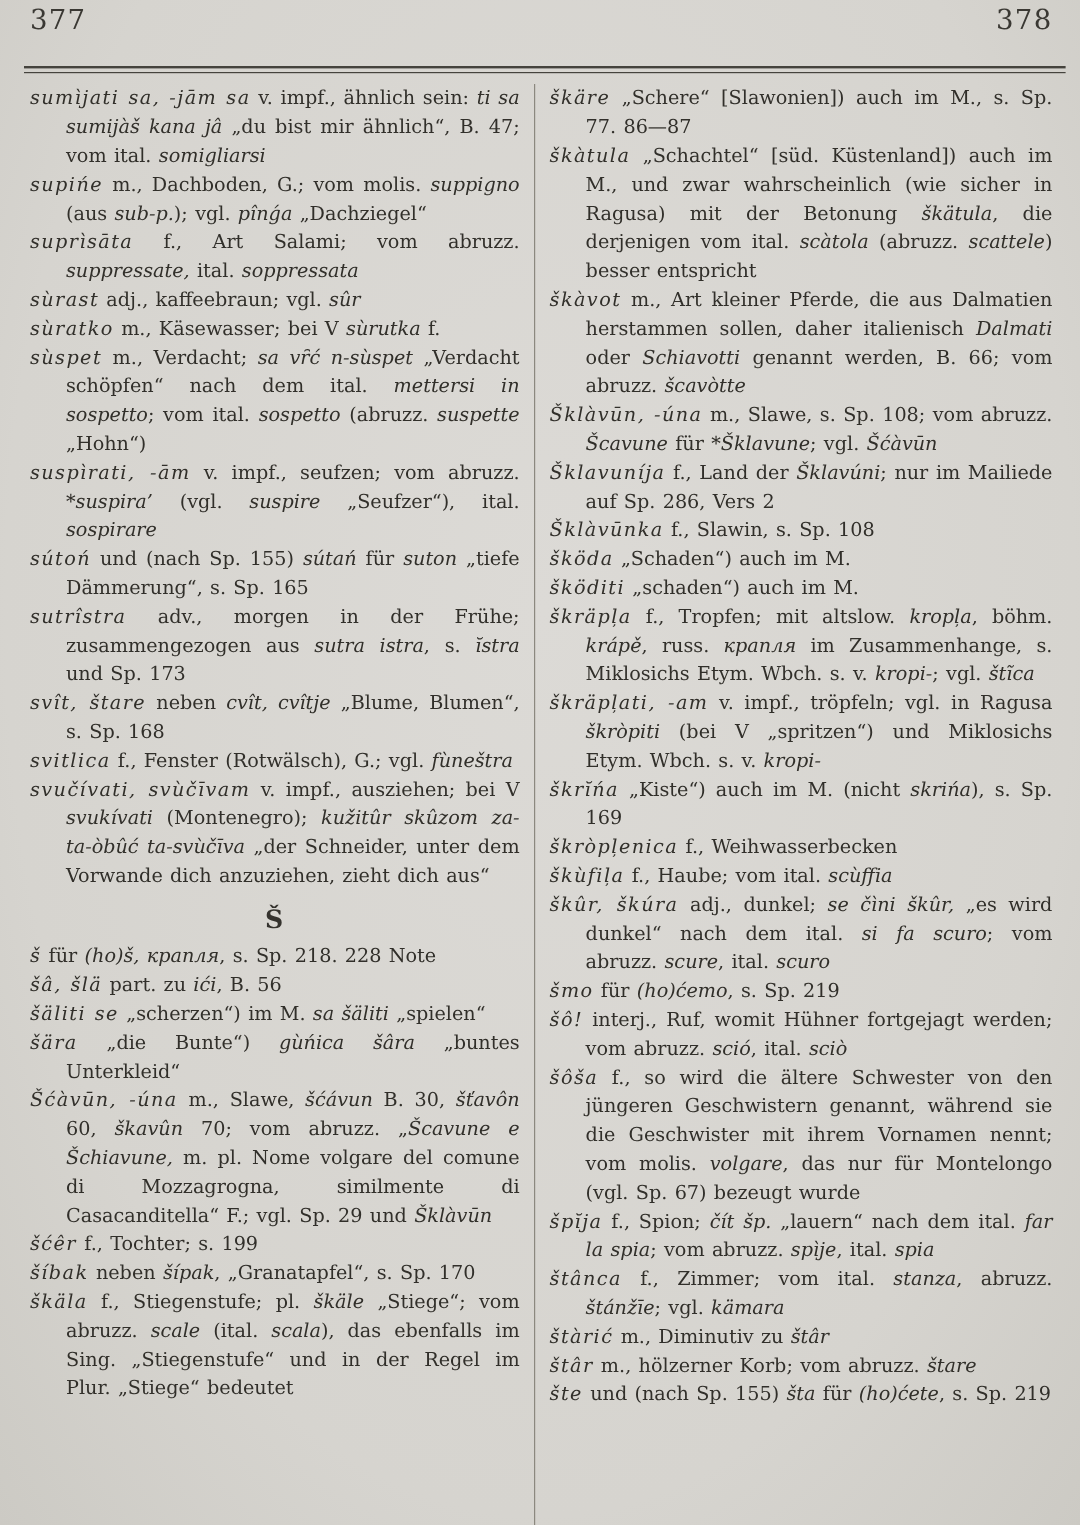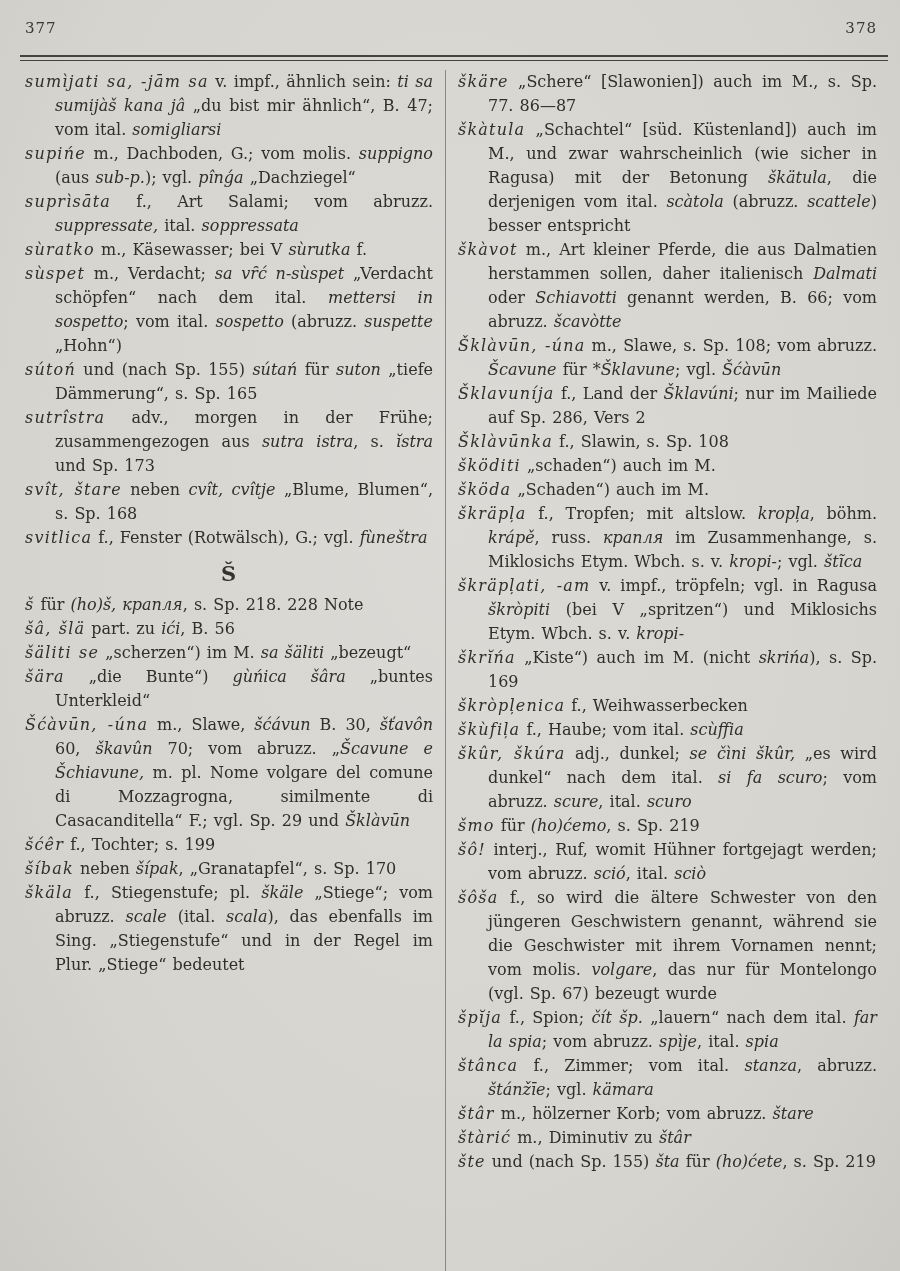--- a/index.html
+++ b/index.html
@@ -8,22 +8,22 @@
     width:900px; height:1271px;
     background:#d8d6d1;
     background-image:radial-gradient(ellipse at 50% 40%, #dcdad6 0%, #d6d4cf 70%, #cccac4 100%);
     font-family:"DejaVu Serif", serif;
     color:#312f2a;
     overflow:hidden;
     box-sizing:border-box;
   }
   .header { position:relative; height:54px; }
   .pagenum {
-    position:absolute; top:19px;
-    font-size:15px; letter-spacing:1px; color:#3a3833;
+    position:absolute; top:4px;
+    font-size:23px; letter-spacing:1px; color:#3a3833;
   }
   .pagenum.pn-left { left:25px; }
   .pagenum.pn-right { right:23px; }
   .header-rule {
     position:absolute; left:20px; right:12px; top:55px;
     height:3px;
     border-top:2px solid #45433d;
     border-bottom:1px solid #45433d;
   }
   .columns {
@@ -61,59 +61,62 @@
     <span class="pagenum pn-right">378</span>
     <div class="header-rule"></div>
   </div>
 
   <div class="columns">
     <div class="col col-left">
       <div>
           <p class="entry"><span class="seg-h">sumìjati sa, -jām sa</span><span class="seg-r"> v. impf., ähnlich sein: </span><span class="seg-i">ti sa sumijàš kana jâ</span><span class="seg-r"> „du bist mir ähnlich“, B. 47; vom ital. </span><span class="seg-i">somigliarsi</span></p>
           <p class="entry"><span class="seg-h">supińe</span><span class="seg-r"> m., Dachboden, G.; vom molis. </span><span class="seg-i">suppigno</span><span class="seg-r"> (aus </span><span class="seg-i">sub-p.</span><span class="seg-r">); vgl. </span><span class="seg-i">pînǵa</span><span class="seg-r"> „Dachziegel“</span></p>
           <p class="entry"><span class="seg-h">suprìsāta</span><span class="seg-r"> f., Art Salami; vom abruzz. </span><span class="seg-i">suppressate,</span><span class="seg-r"> ital. </span><span class="seg-i">soppressata</span></p>
+          <p class="entry"><span class="seg-h">sùrast</span><span class="seg-r"> adj., kaffeebraun; vgl. </span><span class="seg-i">sûr</span></p>
           <p class="entry"><span class="seg-h">sùratko</span><span class="seg-r"> m., Käsewasser; bei V </span><span class="seg-i">sùrutka</span><span class="seg-r"> f.</span></p>
           <p class="entry"><span class="seg-h">sùspet</span><span class="seg-r"> m., Verdacht; </span><span class="seg-i">sa vȓć n-sùspet</span><span class="seg-r"> „Verdacht schöpfen“ nach dem ital. </span><span class="seg-i">mettersi in sospetto</span><span class="seg-r">; vom ital. </span><span class="seg-i">sospetto</span><span class="seg-r"> (abruzz. </span><span class="seg-i">suspette</span><span class="seg-r"> „Hohn“)</span></p>
+          <p class="entry"><span class="seg-h">suspìrati, -ām</span><span class="seg-r"> v. impf., seufzen; vom abruzz. </span><span class="seg-i">*suspira’</span><span class="seg-r"> (vgl. </span><span class="seg-i">suspire</span><span class="seg-r"> „Seufzer“), ital. </span><span class="seg-i">sospirare</span></p>
           <p class="entry"><span class="seg-h">sútoń</span><span class="seg-r"> und (nach Sp. 155) </span><span class="seg-i">sútań</span><span class="seg-r"> für </span><span class="seg-i">suton</span><span class="seg-r"> „tiefe Dämmerung“, s. Sp. 165</span></p>
           <p class="entry"><span class="seg-h">sutrîstra</span><span class="seg-r"> adv., morgen in der Frühe; zusammengezogen aus </span><span class="seg-i">sutra istra</span><span class="seg-r">, s. </span><span class="seg-i">ĭstra</span><span class="seg-r"> und Sp. 173</span></p>
           <p class="entry"><span class="seg-h">svît, štare</span><span class="seg-r"> neben </span><span class="seg-i">cvît, cvîtje</span><span class="seg-r"> „Blume, Blumen“, s. Sp. 168</span></p>
           <p class="entry"><span class="seg-h">svitlica</span><span class="seg-r"> f., Fenster (Rotwälsch), G.; vgl. </span><span class="seg-i">fùneštra</span></p>
+          <p class="entry"><span class="seg-h">svučívati, svùčīvam</span><span class="seg-r"> v. impf., ausziehen; bei V </span><span class="seg-i">svukívati</span><span class="seg-r"> (Montenegro); </span><span class="seg-i">kužitûr skûzom za-ta-òbûć ta-svùčīva</span><span class="seg-r"> „der Schneider, unter dem Vorwande dich anzuziehen, zieht dich aus“</span></p>
         </div>
       <div class="section-heading">Š</div>
       <div>
           <p class="entry"><span class="seg-h">š</span><span class="seg-r"> für </span><span class="seg-i">(ho)š, крапля</span><span class="seg-r">, s. Sp. 218. 228 Note</span></p>
           <p class="entry"><span class="seg-h">šâ, šlä</span><span class="seg-r"> part. zu </span><span class="seg-i">ići</span><span class="seg-r">, B. 56</span></p>
-          <p class="entry"><span class="seg-h">šäliti se</span><span class="seg-r"> „scherzen“) im M. </span><span class="seg-i">sa šäliti</span><span class="seg-r"> „bezeugt“</span></p>
+          <p class="entry"><span class="seg-h">šäliti se</span><span class="seg-r"> „scherzen“) im M. </span><span class="seg-i">sa šäliti</span><span class="seg-r"> „spielen“</span></p>
           <p class="entry"><span class="seg-h">šära</span><span class="seg-r"> „die Bunte“) </span><span class="seg-i">gùńica šâra</span><span class="seg-r"> „buntes Unterkleid“</span></p>
           <p class="entry"><span class="seg-h">Šćàvūn, -úna</span><span class="seg-r"> m., Slawe, </span><span class="seg-i">šćávun</span><span class="seg-r"> B. 30, </span><span class="seg-i">šťavôn</span><span class="seg-r"> 60, </span><span class="seg-i">škavûn</span><span class="seg-r"> 70; vom abruzz. „</span><span class="seg-i">Šcavune e Šchiavune,</span><span class="seg-r"> m. pl. Nome volgare del comune di Mozzagrogna, similmente di Casacanditella“ F.; vgl. Sp. 29 und </span><span class="seg-i">Šklàvūn</span></p>
           <p class="entry"><span class="seg-h">šćêr</span><span class="seg-r"> f., Tochter; s. 199</span></p>
           <p class="entry"><span class="seg-h">šíbak</span><span class="seg-r"> neben </span><span class="seg-i">šípak</span><span class="seg-r">, „Granatapfel“, s. Sp. 170</span></p>
           <p class="entry"><span class="seg-h">škäla</span><span class="seg-r"> f., Stiegenstufe; pl. </span><span class="seg-i">škäle</span><span class="seg-r"> „Stiege“; vom abruzz. </span><span class="seg-i">scale</span><span class="seg-r"> (ital. </span><span class="seg-i">scala</span><span class="seg-r">), das ebenfalls im Sing. „Stiegenstufe“ und in der Regel im Plur. „Stiege“ bedeutet</span></p>
         </div>
     </div>
     <div class="col col-right">
       <div>
           <p class="entry"><span class="seg-h">škäre</span><span class="seg-r"> „Schere“ [Slawonien]) auch im M., s. Sp. 77. 86—87</span></p>
           <p class="entry"><span class="seg-h">škàtula</span><span class="seg-r"> „Schachtel“ [süd. Küstenland]) auch im M., und zwar wahrscheinlich (wie sicher in Ragusa) mit der Betonung </span><span class="seg-i">škätula</span><span class="seg-r">, die derjenigen vom ital. </span><span class="seg-i">scàtola</span><span class="seg-r"> (abruzz. </span><span class="seg-i">scattele</span><span class="seg-r">) besser entspricht</span></p>
           <p class="entry"><span class="seg-h">škàvot</span><span class="seg-r"> m., Art kleiner Pferde, die aus Dalmatien herstammen sollen, daher italienisch </span><span class="seg-i">Dalmati</span><span class="seg-r"> oder </span><span class="seg-i">Schiavotti</span><span class="seg-r"> genannt werden, B. 66; vom abruzz. </span><span class="seg-i">šcavòtte</span></p>
           <p class="entry"><span class="seg-h">Šklàvūn, -úna</span><span class="seg-r"> m., Slawe, s. Sp. 108; vom abruzz. </span><span class="seg-i">Šcavune</span><span class="seg-r"> für </span><span class="seg-i">*Šklavune</span><span class="seg-r">; vgl. </span><span class="seg-i">Šćàvūn</span></p>
           <p class="entry"><span class="seg-h">Šklavuníja</span><span class="seg-r"> f., Land der </span><span class="seg-i">Šklavúni</span><span class="seg-r">; nur im Mailiede auf Sp. 286, Vers 2</span></p>
           <p class="entry"><span class="seg-h">Šklàvūnka</span><span class="seg-r"> f., Slawin, s. Sp. 108</span></p>
+          <p class="entry"><span class="seg-h">šköda</span><span class="seg-r"> „Schaden“) auch im M.</span></p>
           <p class="entry"><span class="seg-h">šköditi</span><span class="seg-r"> „schaden“) auch im M.</span></p>
-          <p class="entry"><span class="seg-h">šköda</span><span class="seg-r"> „Schaden“) auch im M.</span></p>
           <p class="entry"><span class="seg-h">škräpļa</span><span class="seg-r"> f., Tropfen; mit altslow. </span><span class="seg-i">kropļa</span><span class="seg-r">, böhm. </span><span class="seg-i">krápě</span><span class="seg-r">, russ. </span><span class="seg-i">крапля</span><span class="seg-r"> im Zusammenhange, s. Miklosichs Etym. Wbch. s. v. </span><span class="seg-i">kropi-</span><span class="seg-r">; vgl. </span><span class="seg-i">štĩca</span></p>
           <p class="entry"><span class="seg-h">škräpļati, -am</span><span class="seg-r"> v. impf., tröpfeln; vgl. in Ragusa </span><span class="seg-i">škròpiti</span><span class="seg-r"> (bei V „spritzen“) und Miklosichs Etym. Wbch. s. v. </span><span class="seg-i">kropi-</span></p>
           <p class="entry"><span class="seg-h">škrĭńa</span><span class="seg-r"> „Kiste“) auch im M. (nicht </span><span class="seg-i">skrińa</span><span class="seg-r">), s. Sp. 169</span></p>
           <p class="entry"><span class="seg-h">škròpļenica</span><span class="seg-r"> f., Weihwasserbecken</span></p>
           <p class="entry"><span class="seg-h">škùfiļa</span><span class="seg-r"> f., Haube; vom ital. </span><span class="seg-i">scùffia</span></p>
           <p class="entry"><span class="seg-h">škûr, škúra</span><span class="seg-r"> adj., dunkel; </span><span class="seg-i">se čìni škûr,</span><span class="seg-r"> „es wird dunkel“ nach dem ital. </span><span class="seg-i">si fa scuro</span><span class="seg-r">; vom abruzz. </span><span class="seg-i">scure</span><span class="seg-r">, ital. </span><span class="seg-i">scuro</span></p>
           <p class="entry"><span class="seg-h">šmo</span><span class="seg-r"> für </span><span class="seg-i">(ho)ćemo</span><span class="seg-r">, s. Sp. 219</span></p>
           <p class="entry"><span class="seg-h">šô!</span><span class="seg-r"> interj., Ruf, womit Hühner fortgejagt werden; vom abruzz. </span><span class="seg-i">sció</span><span class="seg-r">, ital. </span><span class="seg-i">sciò</span></p>
           <p class="entry"><span class="seg-h">šôša</span><span class="seg-r"> f., so wird die ältere Schwester von den jüngeren Geschwistern genannt, während sie die Geschwister mit ihrem Vornamen nennt; vom molis. </span><span class="seg-i">volgare</span><span class="seg-r">, das nur für Montelongo (vgl. Sp. 67) bezeugt wurde</span></p>
           <p class="entry"><span class="seg-h">špĭja</span><span class="seg-r"> f., Spion; </span><span class="seg-i">čít šp.</span><span class="seg-r"> „lauern“ nach dem ital. </span><span class="seg-i">far la spia</span><span class="seg-r">; vom abruzz. </span><span class="seg-i">spìje</span><span class="seg-r">, ital. </span><span class="seg-i">spia</span></p>
           <p class="entry"><span class="seg-h">štânca</span><span class="seg-r"> f., Zimmer; vom ital. </span><span class="seg-i">stanza</span><span class="seg-r">, abruzz. </span><span class="seg-i">štánžīe</span><span class="seg-r">; vgl. </span><span class="seg-i">kämara</span></p>
+          <p class="entry"><span class="seg-h">štàrić</span><span class="seg-r"> m., Diminutiv zu </span><span class="seg-i">štâr</span></p>
           <p class="entry"><span class="seg-h">štâr</span><span class="seg-r"> m., hölzerner Korb; vom abruzz. </span><span class="seg-i">štare</span></p>
-          <p class="entry"><span class="seg-h">štàrić</span><span class="seg-r"> m., Diminutiv zu </span><span class="seg-i">štâr</span></p>
           <p class="entry"><span class="seg-h">šte</span><span class="seg-r"> und (nach Sp. 155) </span><span class="seg-i">šta</span><span class="seg-r"> für </span><span class="seg-i">(ho)ćete</span><span class="seg-r">, s. Sp. 219</span></p>
         </div>
     </div>
   </div>
 </div>
 
 </body></html>

